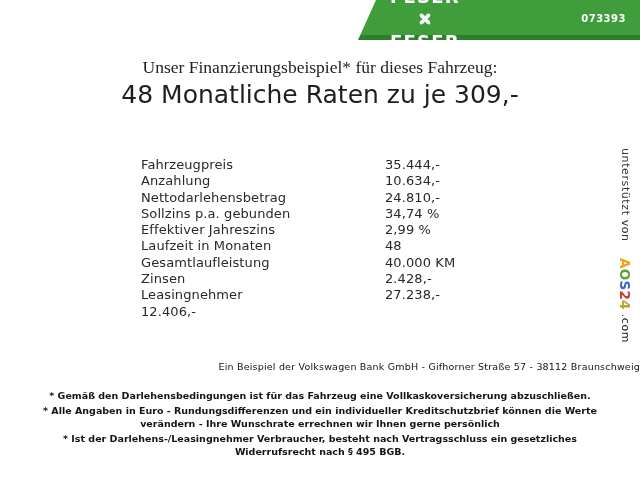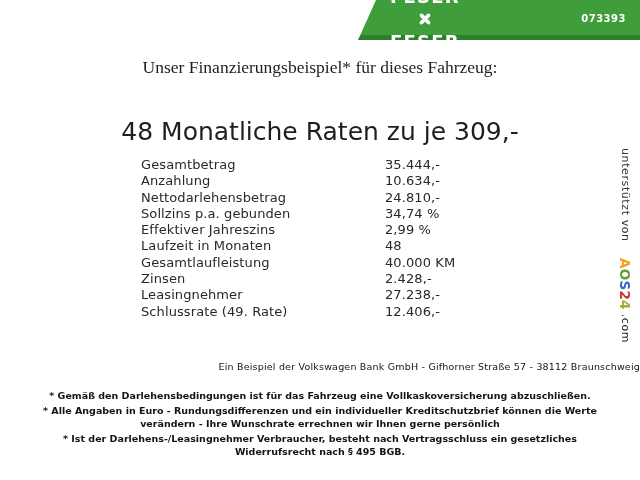--- a/index.html
+++ b/index.html
@@ -59,21 +59,20 @@
     font-family: Liberation Serif, serif;
   }
   .headline-2 {
     position: absolute;
     top: 80px;
     left: 0;
     width: 640px;
     text-align: center;
     font-size: 25px;
     color: #1e1e1e;
-    margin-top: 37px;
   }
 
   
   .finance-table {
     position: absolute;
     left: 141px;
     top: 157px;
     display: grid;
     grid-template-columns: 244px auto;
     font-size: 13px;
@@ -148,39 +147,38 @@
       </span>
       <span>FESER</span>
     </div>
     <span class="vehicle-number">073393</span>
   </div>
 
   <div class="headline-1">Unser Finanzierungsbeispiel* für dieses Fahrzeug:</div>
   <div class="headline-2">48 Monatliche Raten zu je 309,-</div>
 
   <div class="finance-table">
-    <div class="cell">Gesamtbetrag</div>
+    <div class="cell">Fahrzeugpreis</div>
     <div class="cell">35.444,-</div>
     <div class="cell">Anzahlung</div>
     <div class="cell">10.634,-</div>
     <div class="cell">Nettodarlehensbetrag</div>
     <div class="cell">24.810,-</div>
     <div class="cell">Sollzins p.a. gebunden</div>
     <div class="cell">34,74 %</div>
     <div class="cell">Effektiver Jahreszins</div>
     <div class="cell">2,99 %</div>
     <div class="cell">Laufzeit in Monaten</div>
     <div class="cell">48</div>
     <div class="cell">Gesamtlaufleistung</div>
     <div class="cell">40.000 KM</div>
     <div class="cell">Zinsen</div>
     <div class="cell">2.428,-</div>
     <div class="cell">Leasingnehmer</div>
     <div class="cell">27.238,-</div>
-    <div class="cell">Schlussrate (49. Rate)</div>
     <div class="cell">12.406,-</div>
   </div>
 
   <div class="bank-line">Ein Beispiel der Volkswagen Bank GmbH - Gifhorner Straße 57 - 38112 Braunschweig</div>
 
   <div class="disclaimers">
     <p>* Gemäß den Darlehensbedingungen ist für das Fahrzeug eine Vollkaskoversicherung abzuschließen.</p>
     <p>* Alle Angaben in Euro - Rundungsdifferenzen und ein individueller Kreditschutzbrief können die Werte verändern - Ihre Wunschrate errechnen wir Ihnen gerne persönlich</p>
     <p>* Ist der Darlehens-/Leasingnehmer Verbraucher, besteht nach Vertragsschluss ein gesetzliches Widerrufsrecht nach § 495 BGB.</p>
   </div>

